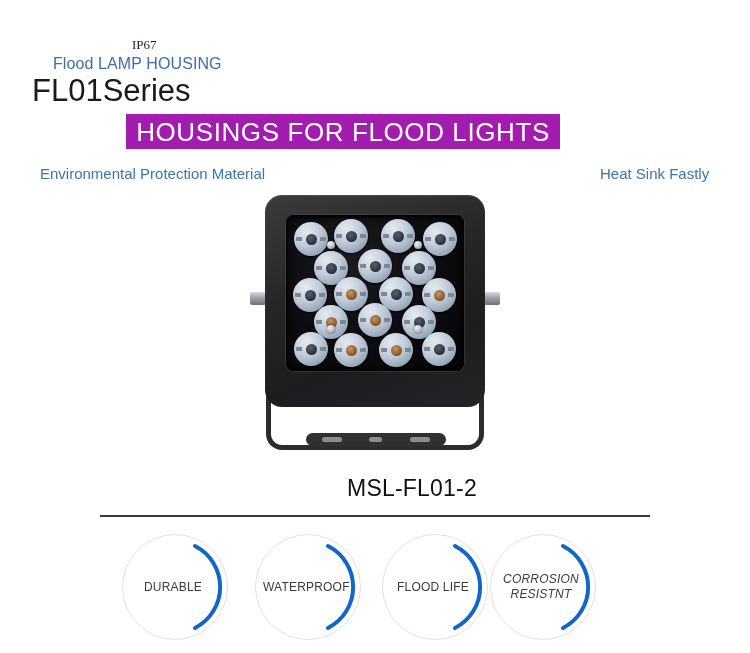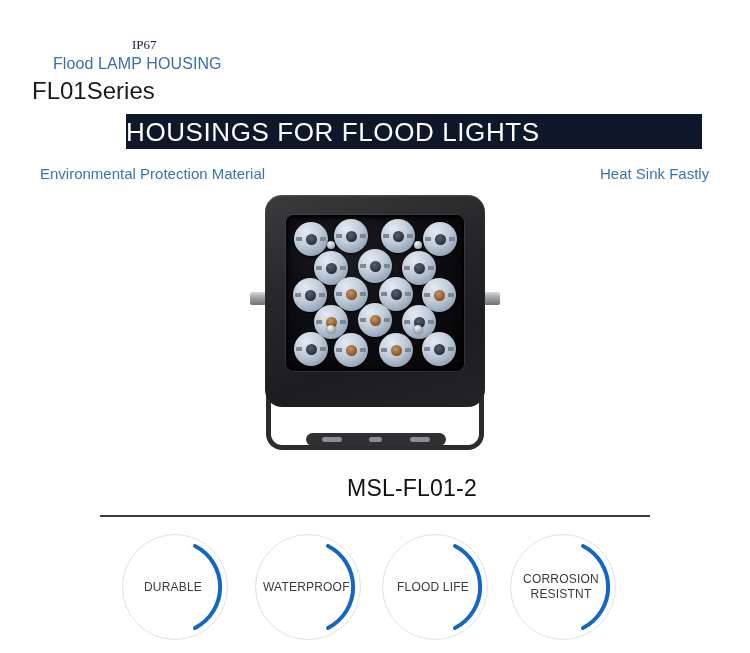--- a/index.html
+++ b/index.html
@@ -55,39 +55,39 @@
     line-height: 19px;
     color: #3a6fb0;
     letter-spacing: 0.1px;
     white-space: nowrap;
     margin-left: 21px;
   }
   .series-line {
     position: absolute;
     left: 0;
     top: 60px;
-    font-size: 24px;
+    font-size: 31px;
     line-height: 30px;
     color: #1a1a1a;
     letter-spacing: 0px;
     white-space: nowrap;
     text-align: right;
   }
 
   
   .banner {
     position: absolute;
     left: 126px;
     top: 114px;
-    width: 576px;
+    width: 434px;
     height: 35px;
-    background: #0f172a;
+    background: #a21caf;
     display: flex;
     align-items: center;
-    justify-content: flex-start;
+    justify-content: center;
   }
   .banner-text {
     color: #ffffff;
     font-size: 26px;
     line-height: 30px;
     letter-spacing: 0.6px;
     white-space: nowrap;
   }
 
   
@@ -277,21 +277,21 @@
   }
   .badge {
     position: absolute;
     top: 0;
     width: 106px;
     height: 106px;
   }
   .badge.b0 { left: 122px; }
   .badge.b1 { left: 255px; }
   .badge.b2 { left: 382px; }
-  .badge.b3 { left: 510px; }
+  .badge.b3 { left: 490px; font-style: italic; }
   .badge-ring {
     position: absolute;
     inset: 0;
     border-radius: 50%;
     border: 1.5px solid #e2e2e4;
     box-sizing: border-box;
     background: #ffffff;
   }
   .badge-arc {
     position: absolute;

